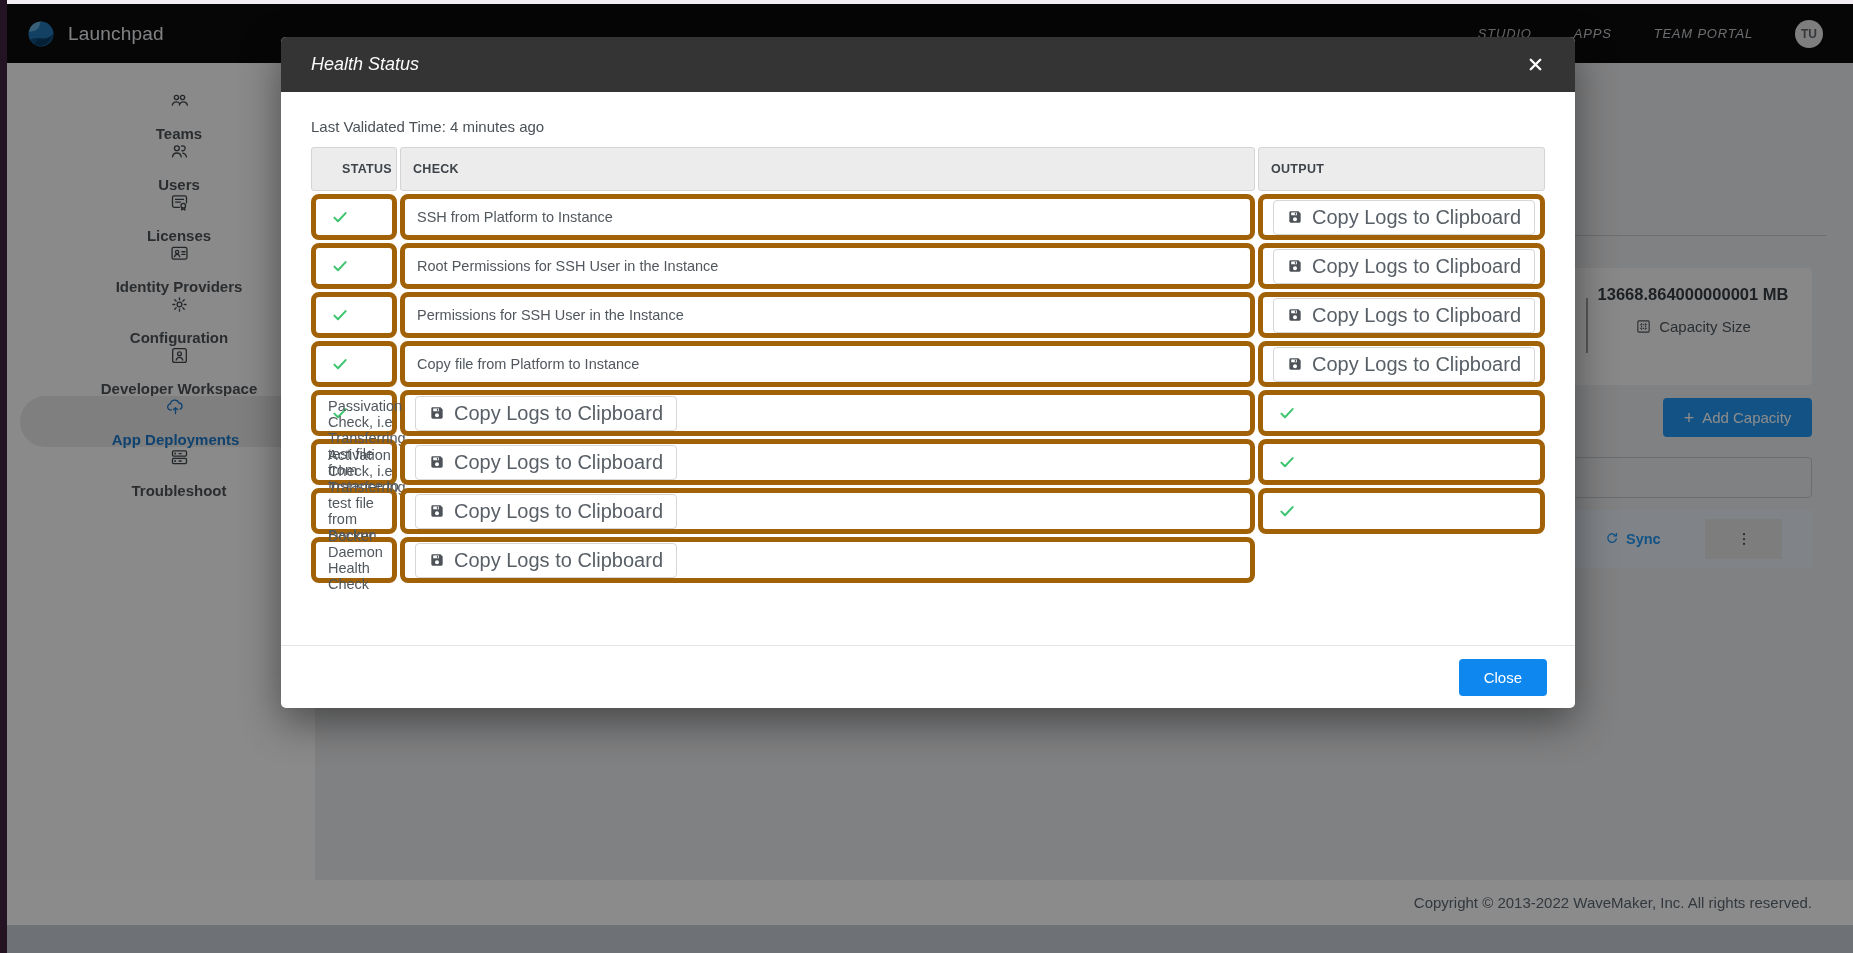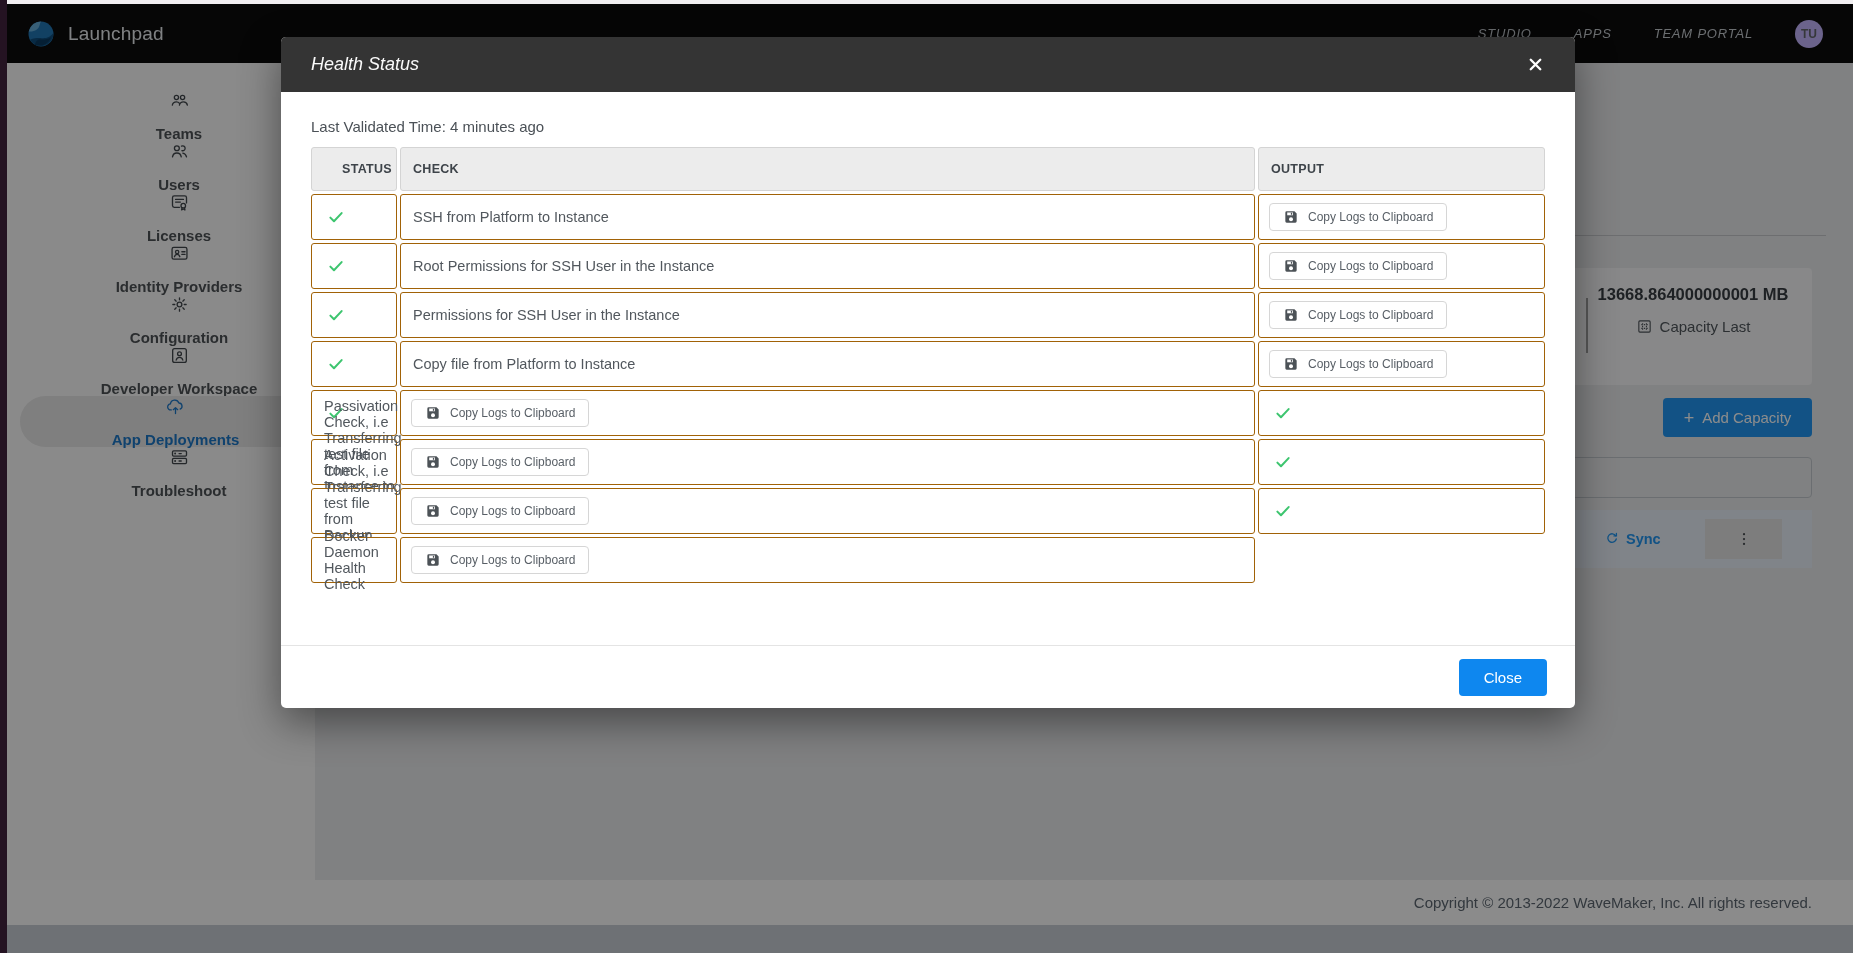--- a/index.html
+++ b/index.html
@@ -11,21 +11,21 @@
   .top-strip { position:absolute; left:0; top:0; width:100%; height:4px; background:#f1eff1; z-index:50; }
   .left-strip { position:absolute; left:0; top:0; width:7px; height:100%; background:#241322; z-index:50; }
 
   
   .appbar { position:absolute; left:0; top:4px; width:100%; height:59px; background:#0b0b0c;
             display:flex; align-items:center; padding:0 30px 0 26px; z-index:1; }
   .brand { display:flex; align-items:center; gap:12px; cursor:pointer; }
   .brand-name { color:#e8ebee; font-size:19px; letter-spacing:.2px; }
   .appbar-right { margin-left:auto; display:flex; align-items:center; gap:42px; }
   .nav-link { color:#c3c8cd; font-size:13px; letter-spacing:.8px; cursor:pointer;font-style:italic; }
-  .avatar { width:28px; height:28px; border-radius:50%; background:#c4b5fd; color:#63676b;
+  .avatar { width:28px; height:28px; border-radius:50%; background:#e5e5e5; color:#63676b;
             font-size:12px; font-weight:700; display:flex; align-items:center; justify-content:center; cursor:pointer; }
 
   
   .sidebar { position:absolute; left:7px; top:63px; width:308px; height:817px; background:#fbfbfb; z-index:1; padding-top:27px; }
   .side-item { position:relative; height:51px; display:flex; align-items:center; gap:14px; padding-left:36px;
                color:#4e5256; font-size:15px; font-weight:600; cursor:pointer;flex-direction:column; }
   .side-item .si-ic { width:21px; height:21px; flex:0 0 21px; }
   .side-item.active { background:#e7e7e7; border-radius:26px; margin-left:13px; padding-left:23px; width:288px; }
   .side-item.active .si-label { color:#1d78c9; }
 
@@ -65,26 +65,26 @@
                   padding:0 28px 0 30px; }
   .modal-title { color:#fafafa; font-size:18px;font-style:italic; }
   .modal-close { margin-left:auto; width:24px; height:24px; display:flex; align-items:center; justify-content:center;
                  cursor:pointer; background:none; border:none; }
   .modal-body { padding:24px 30px 0; }
   .last-validated { color:#4b5157; font-size:15px; margin-bottom:11px; height:20px; display:flex; align-items:center; }
   .hs-table { display:grid; grid-template-columns:86px 1fr 287px; gap:3px; }
   .hs-th { height:44px; background:#ececec; border:1px solid #d4d4d4; border-radius:3px; display:flex; align-items:center;
            padding-left:12px; font-size:12.5px; font-weight:700; color:#3e444a; letter-spacing:.3px; }
   .hs-th.first { padding-left:30px; }
-  .hs-cell { height:46px; background:#fff; border:1px solid #a16207; border-radius:3px; display:flex; align-items:center; }
+  .hs-cell { height:46px; background:#fff; border:5px solid #a16207; border-radius:8px; display:flex; align-items:center; }
   .hs-status { padding-left:15px; }
   .hs-check { padding-left:12px; font-size:14.5px; color:#51575d; }
   .hs-output { padding-left:10px; }
   .copy-logs-btn { display:inline-flex; align-items:center; gap:9px; border:1px solid #d6d6d6; border-radius:4px;
-                   background:#fff; padding:5px 13px; font-size:12px; color:#585f66; cursor:pointer;
+                   background:#fff; padding:5px 13px; font-size:20px; color:#585f66; cursor:pointer;
                    font-family:inherit; }
   .modal-footer { position:absolute; left:0; bottom:0; width:100%; height:63px; border-top:1px solid #e4e4e4;
                   display:flex; align-items:center; justify-content:flex-end; padding-right:28px;
                   border-radius:0 0 5px 5px; }
   .close-btn { background:#0e87ef; color:#fff; border:none; border-radius:4px; padding:10px 25px; font-size:15px;
                cursor:pointer; font-family:inherit; }
 
   svg { display:block; }
 </style>
 </head>
@@ -204,21 +204,21 @@
         <div class="stat-divider"></div>
         <div class="stat-texts">
           <div class="stat-value">13668.864000000001 MB</div>
           <div class="stat-label">
             <span>
               <svg width="17" height="17" viewBox="0 0 24 24" fill="none" stroke="#50565c" stroke-width="1.6">
                 <rect x="4" y="4" width="16" height="16" rx="1.5"></rect>
                 <path d="M9.3 7.5v9M14.7 7.5v9M7.5 9.3h9M7.5 14.7h9" stroke-dasharray="1.8 1.8"></path>
               </svg>
             </span>
-            <span>Capacity Last</span>
+            <span>Capacity Size</span>
           </div>
         </div>
       </div>
     </section>
 
     <button class="add-capacity-btn">
       <span class="plus-glyph">+</span>
       <span>Add Capacity</span>
     </button>
 

